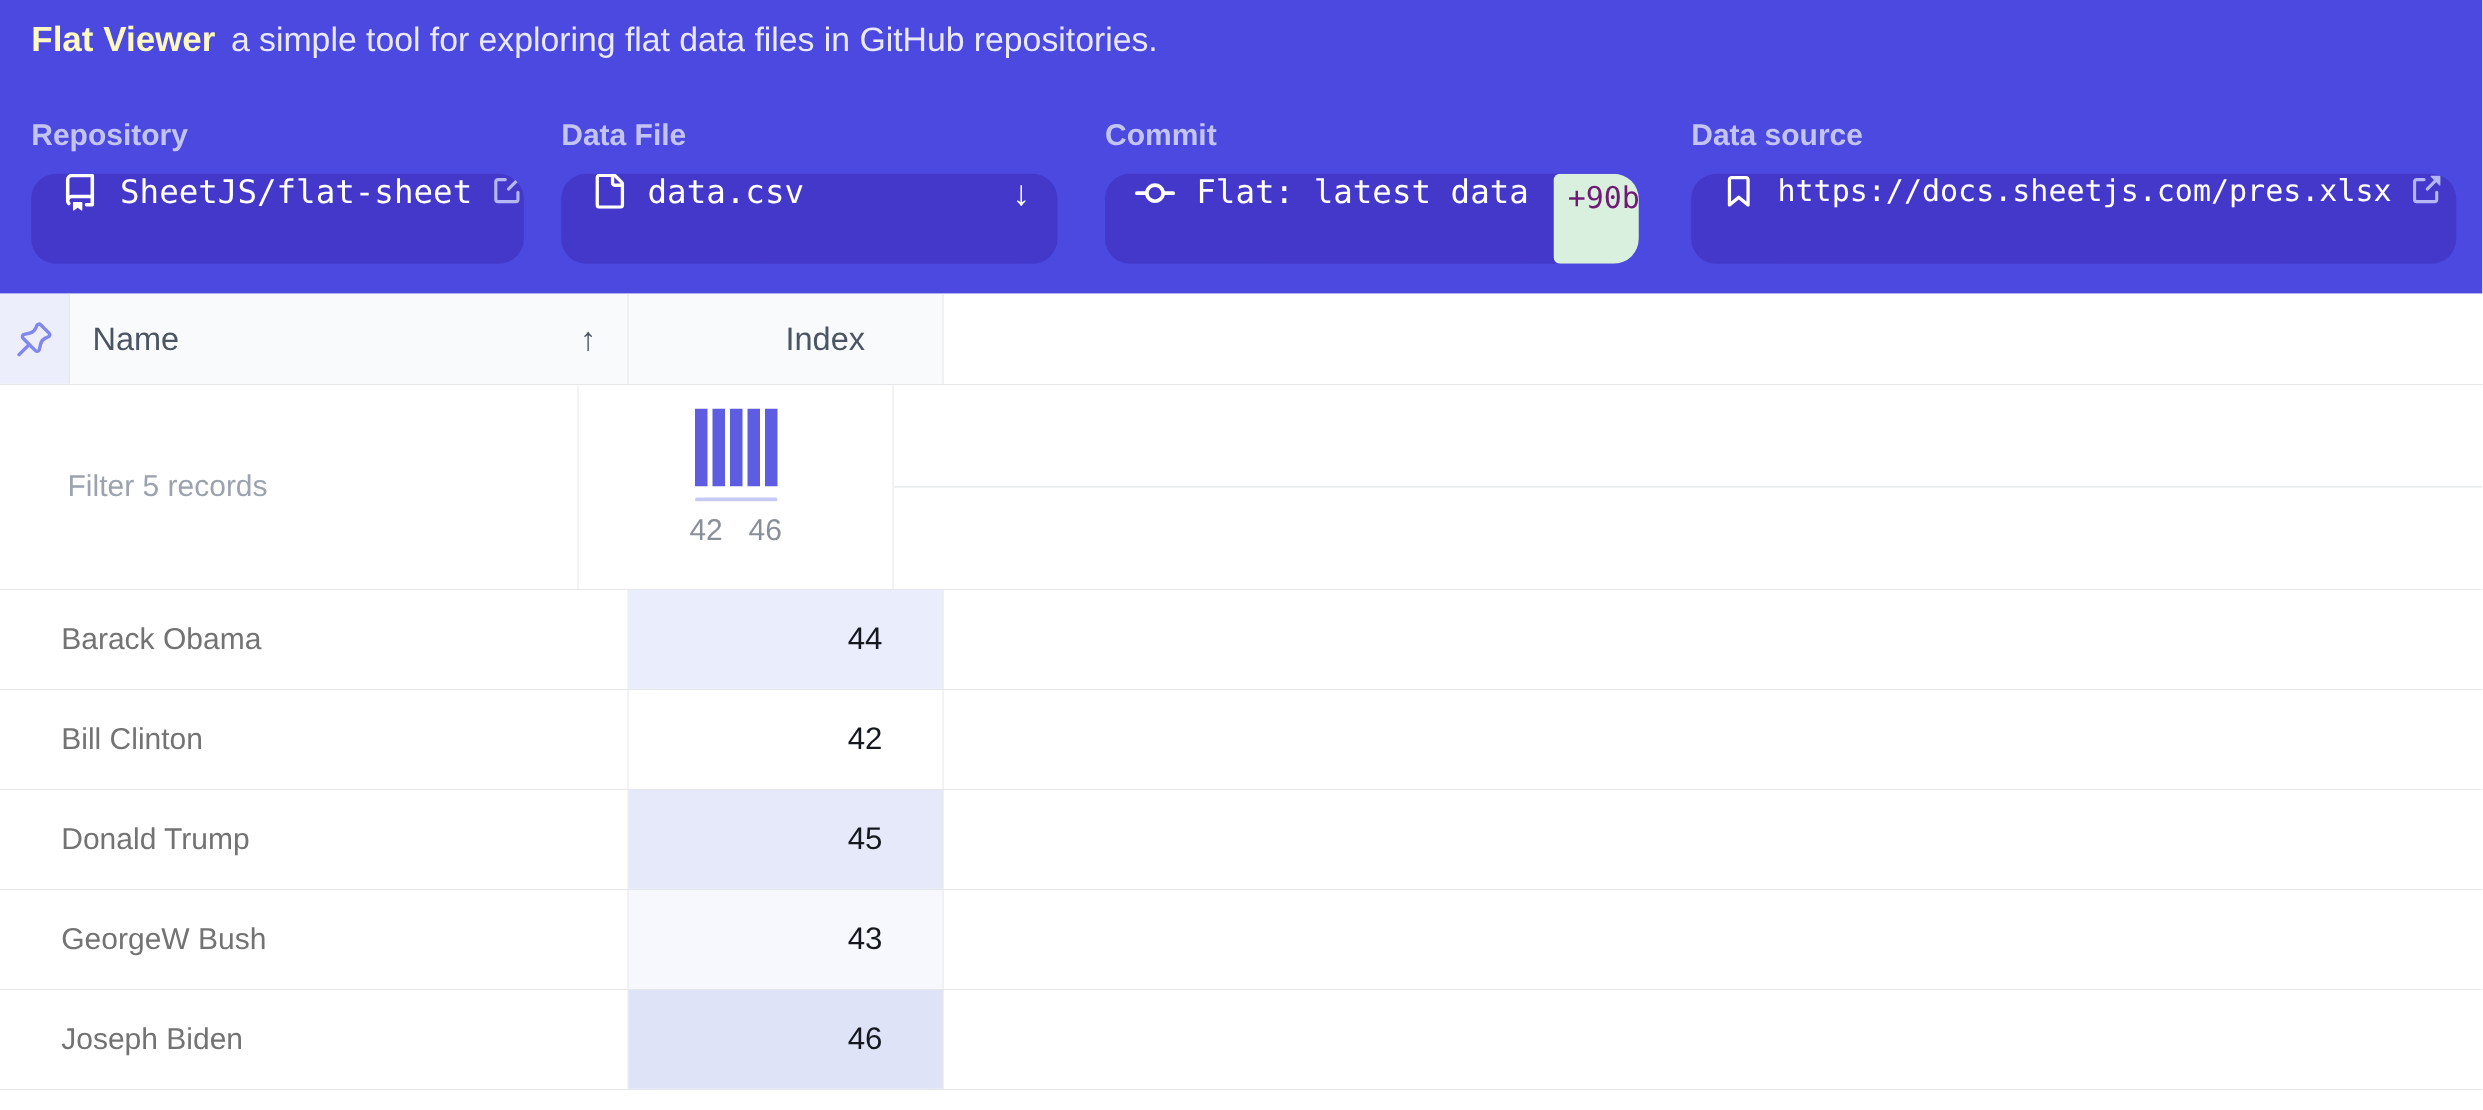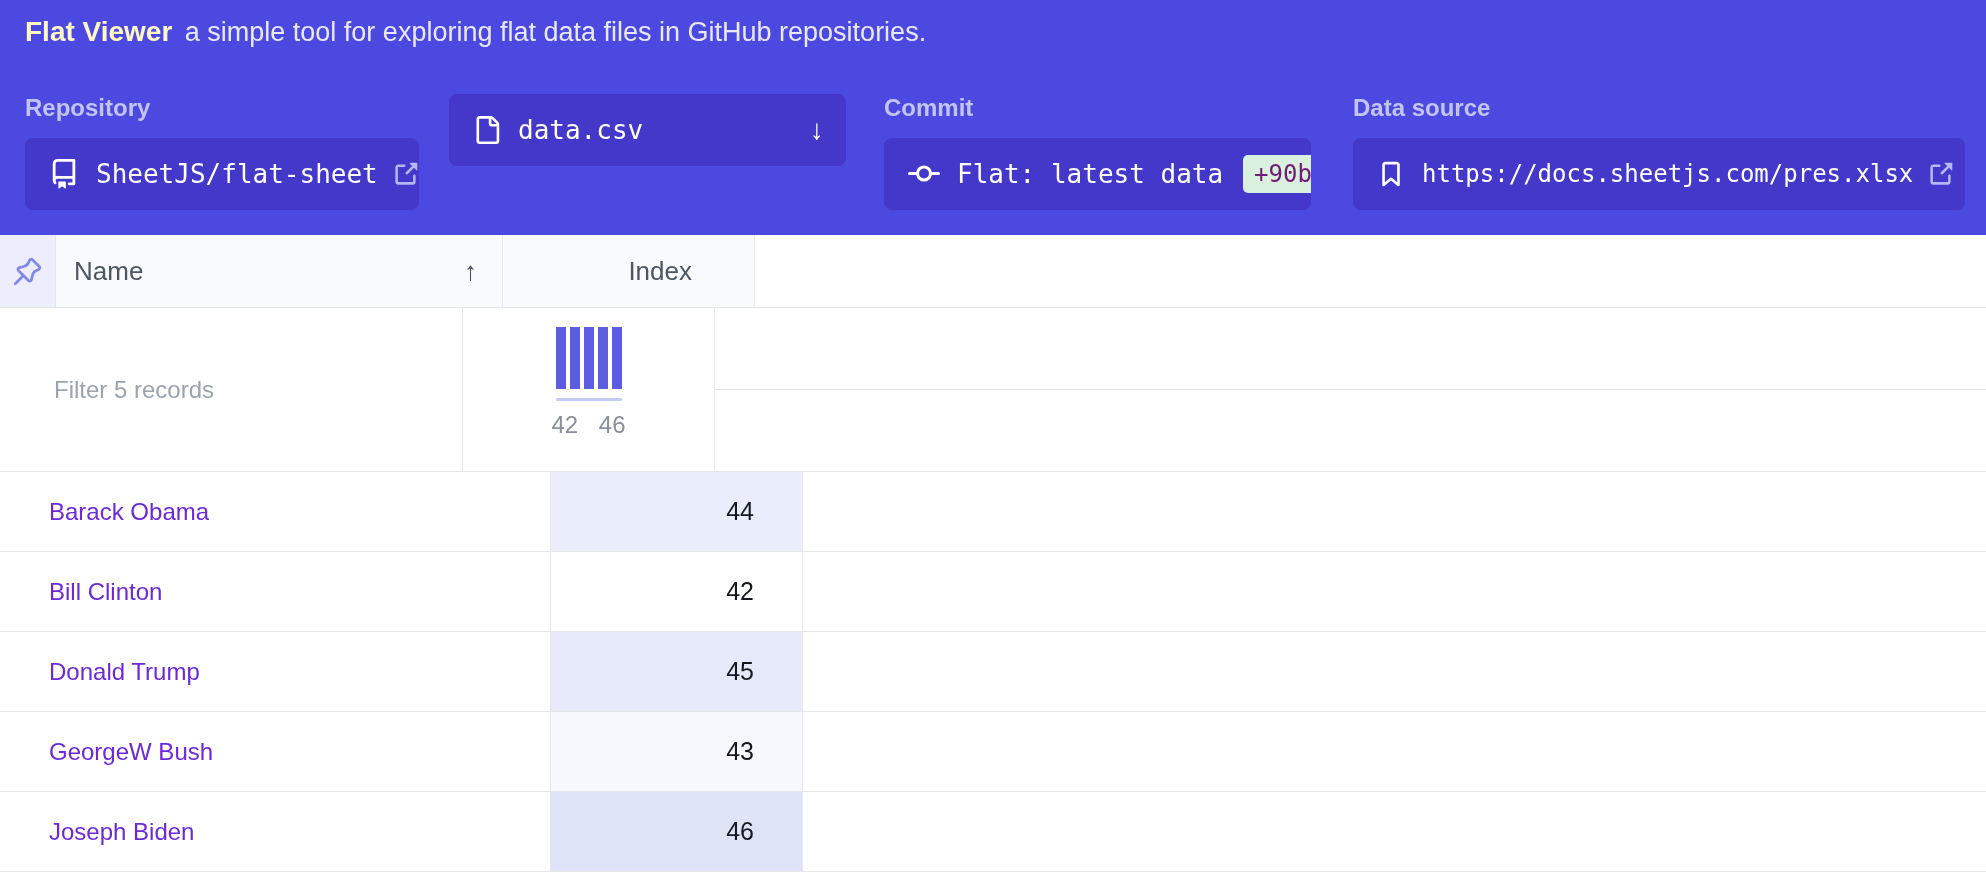--- a/index.html
+++ b/index.html
@@ -17,21 +17,21 @@
   .t-bold{font-size:28px;font-weight:700;color:#fef9c3;}
   .t-sub{font-size:27px;font-weight:400;color:#e8e9fc;margin-left:8px;}
   .toolbar{display:flex;margin-top:40px;align-items:flex-start;}
   .tgroup{display:flex;flex-direction:column;}
   .g1{width:394px;}
   .g2{width:409px;margin-left:30px;}
   .g3{width:427px;margin-left:38px;}
   .g4{width:612px;margin-left:42px;}
   .tlabel{font-size:24px;font-weight:600;color:#c2c5f4;line-height:28px;margin-bottom:16px;}
   .tbtn{
-    height:72px;background:#4338ca;border-radius:8px;display:flex;align-items:center;
+    height:72px;background:#4338ca;border-radius:20px;display:flex;
     padding:0 14px 0 24px;color:#ffffff;cursor:pointer;white-space:nowrap;overflow:hidden;
   }
   .tbtn svg{flex:0 0 auto;}
   .tbtn .val{font-size:26px;margin-left:17px;color:#ffffff;}
   .g4 .tbtn .val{font-size:24px;}
   .spacer{flex:1 1 auto;}
   .ext{margin-left:14px;}
   .dd-arrow{font-size:28px;color:#ffffff;margin-right:8px;font-weight:400;}
   .badge{
     margin-left:20px;background:#d9f0df;color:#701a75;font-size:24px;
@@ -68,22 +68,22 @@
   .idx-f{width:252px;border-right:1px solid #e7e9ec;background:#ffffff;justify-content:center;cursor:pointer;}
   .hist{display:flex;flex-direction:column;align-items:center;margin-top:-14px;}
   .bars{display:flex;align-items:flex-end;gap:4px;height:62px;}
   .hbar{width:10px;background:#5e5de2;}
   .axis{width:66px;height:3px;background:#c6c9f4;border-radius:2px;margin-top:9px;}
   .hlabels{width:74px;display:flex;justify-content:space-between;margin-top:10px;
     font-size:24px;color:#8a909a;}
   .fill-half{width:100%;height:82px;border-bottom:1px solid #e4e6ea;align-self:flex-start;}
 
   .drow{height:80px;border-bottom:1px solid #e4e6ea;}
-  .name-c{width:551px;border-right:1px solid #e7e9ec;padding-left:49px;
-    font-size:24px;color:#6d28d9;background:#ffffff;}
+  .name-c{width:503px;border-right:1px solid #e7e9ec;padding-left:49px;
+    font-size:24px;color:#737373;background:#ffffff;}
   .idx-c{width:252px;border-right:1px solid #e7e9ec;justify-content:flex-end;
     padding-right:48px;font-size:25px;color:#15181e;}
 </style>
 </head>
 <body>
 
 <div class="app">
 
   <header class="hdr">
     <div class="title-line">
@@ -100,20 +100,21 @@
               <path d="M2 2.5A2.5 2.5 0 0 1 4.5 0h8.75a.75.75 0 0 1 .75.75v12.5a.75.75 0 0 1-.75.75h-2.5a.75.75 0 0 1 0-1.5h1.75v-2h-8a1 1 0 0 0-.714 1.7.75.75 0 1 1-1.072 1.05A2.495 2.495 0 0 1 2 11.5Zm10.5-1h-8a1 1 0 0 0-1 1v6.708A2.486 2.486 0 0 1 4.5 9h8ZM5 12.25a.25.25 0 0 1 .25-.25h3.5a.25.25 0 0 1 .25.25v3.25a.25.25 0 0 1-.4.2l-1.45-1.087a.249.249 0 0 0-.3 0L5.4 15.7a.25.25 0 0 1-.4-.2Z"></path>
             </svg>
           <span class="val mono">SheetJS/flat-sheet</span>
           <svg class="ext" width="27" height="27" viewBox="0 0 16 16" fill="#b4b7f3">
               <path d="M3.75 2h3.5a.75.75 0 0 1 0 1.5h-3.5a.25.25 0 0 0-.25.25v8.5c0 .138.112.25.25.25h8.5a.25.25 0 0 0 .25-.25v-3.5a.75.75 0 0 1 1.5 0v3.5A1.75 1.75 0 0 1 12.25 14h-8.5A1.75 1.75 0 0 1 2 12.25v-8.5C2 2.784 2.784 2 3.75 2Zm6.854-1h4.146a.25.25 0 0 1 .25.25v4.146a.25.25 0 0 1-.427.177L13.03 4.03 9.28 7.78a.751.751 0 0 1-1.042-.018.751.751 0 0 1-.018-1.042l3.75-3.75-1.543-1.543A.25.25 0 0 1 10.604 1Z"></path>
             </svg>
         </div>
       </div>
 
       <div class="tgroup g2">
+        <div class="tlabel">Data File</div>
         <div class="tbtn">
           <svg width="28" height="28" viewBox="0 0 16 16" fill="#ffffff">
               <path d="M2 1.75C2 .784 2.784 0 3.75 0h6.586c.464 0 .909.184 1.237.513l2.914 2.914c.329.328.513.773.513 1.237v9.586A1.75 1.75 0 0 1 13.25 16h-9.5A1.75 1.75 0 0 1 2 14.25Zm1.75-.25a.25.25 0 0 0-.25.25v12.5c0 .138.112.25.25.25h9.5a.25.25 0 0 0 .25-.25V6h-2.75A1.75 1.75 0 0 1 9 4.25V1.5Zm6.75.062V4.25c0 .138.112.25.25.25h2.688l-.011-.013-2.914-2.914-.013-.011Z"></path>
             </svg>
           <span class="val mono">data.csv</span>
           <span class="spacer"></span>
           <span class="dd-arrow">↓</span>
         </div>
       </div>
 

